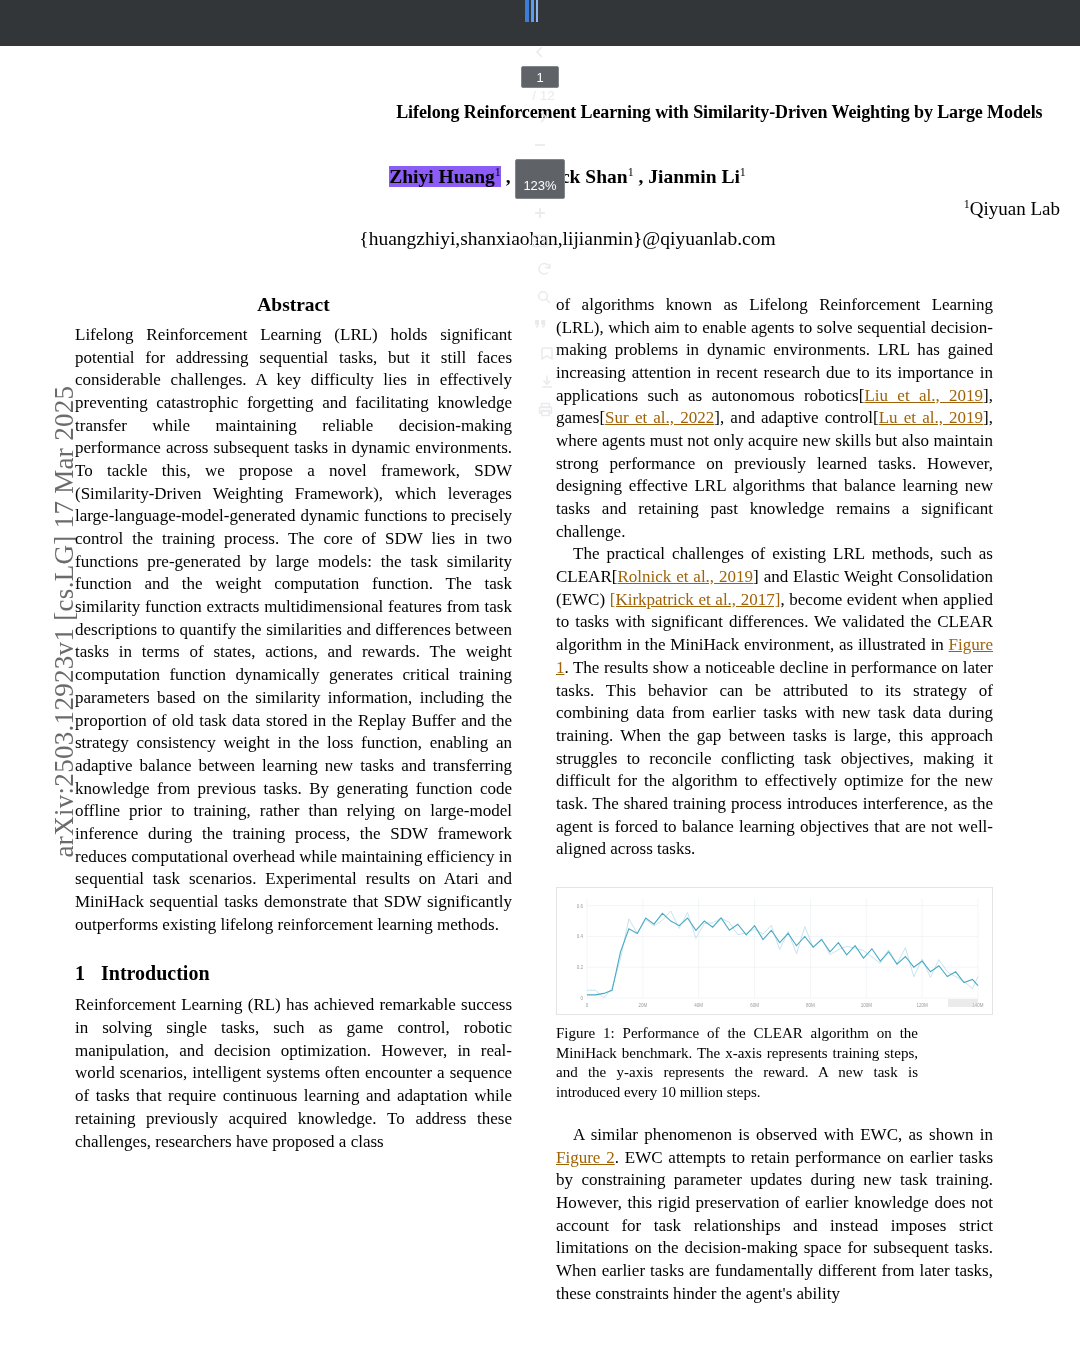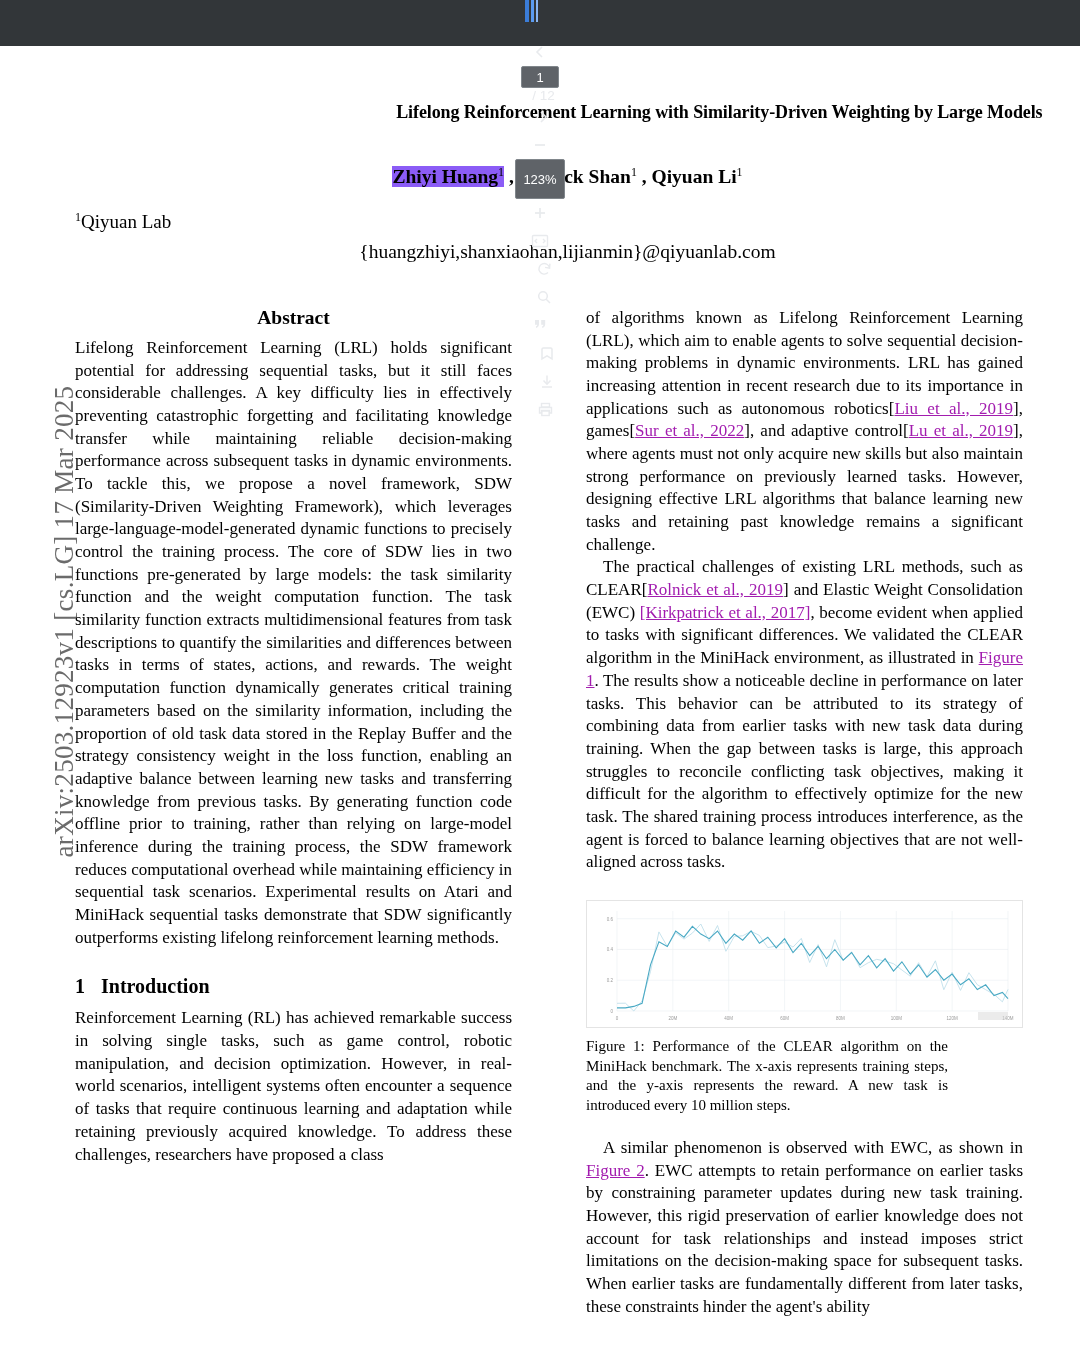--- a/index.html
+++ b/index.html
@@ -76,21 +76,21 @@
     height: 24px;
     background: #5f6368;
     margin: 0 14px;
   }
   .zoom-box {
     background: #5f6368;
     color: #fff;
     border-radius: 2px;
     height: 40px;
     line-height: 22px;
-    padding: 9px 7px;
+    padding: 15px 7px;
     font-size: 13px;
     font-family: "Liberation Sans", sans-serif;
     border: 1px solid #80868b;
     box-sizing: border-box;
     min-width: 46px;
     text-align: center;
   }
   .grow { flex: 1 1 auto; }
 
   
@@ -143,35 +143,35 @@
     text-align: center;
     font-size: 19.5px;
     margin-top: 40px;
     font-weight: bold;
   }
   .authors .hl {
     background: #8b5cf6;
   }
   .authors sup { font-size: 12px; font-weight: normal; vertical-align: super; }
   .affil {
-    text-align: left;
+    text-align: right;
     font-size: 19px;
-    margin-top: 22px;
+    margin-top: 9px;
   }
   .affil sup { font-size: 12px; vertical-align: super; }
   .email {
     text-align: center;
     font-size: 19.5px;
     margin-top: 8px;
   }
 
   .columns {
     display: flex;
     margin-top: 44px;
-    gap: 74px;
+    gap: 44px;
   }
   .col { width: 437px; }
 
   h2.abstract-h {
     text-align: center;
     font-size: 19.5px;
     font-weight: bold;
     margin: 0 0 8px 0;
   }
   p {
@@ -184,21 +184,21 @@
   }
   p.indent { text-indent: 17px; }
   h2.section {
     font-size: 20px;
     font-weight: bold;
     margin: 26px 0 9px 0;
     display: flex;
     gap: 16px;
   }
   a.ref {
-    color: #a21caf;
+    color: #a16207;
     text-decoration: underline;
   }
   .figure {
     margin-top: 26px;
     width: 362px;
   }
   .figcaption {
     font-size: 15px;
     line-height: 1.3;
     text-align: justify;
@@ -314,21 +314,21 @@
 <div class="page-wrap">
  <div class="page">
 
   <div class="arxiv-stamp">arXiv:2503.12923v1  [cs.LG]  17 Mar 2025</div>
 
   <div class="content">
 
     <h1 class="title">Lifelong Reinforcement Learning with Similarity-Driven Weighting by Large Models</h1>
 
     <div class="authors">
-      <span class="hl"><span>Zhiyi Huang</span><sup>1</sup></span><span> ,  </span><span><span>Rolnick Shan</span><sup>1</sup></span><span> ,  </span><span><span>Qiyuan Li</span><sup>1</sup></span>
+      <span class="hl"><span>Zhiyi Huang</span><sup>1</sup></span><span> ,  </span><span><span>Rolnick Shan</span><sup>1</sup></span><span> ,  </span><span><span>Jianmin Li</span><sup>1</sup></span>
     </div>
 
     <div class="affil"><sup>1</sup><span>Qiyuan Lab</span></div>
     <div class="email">{huangzhiyi,shanxiaohan,lijianmin}@qiyuanlab.com</div>
 
     <div class="columns">
 
       <div class="col">
         <h2 class="abstract-h">Abstract</h2>
         <p>Lifelong Reinforcement Learning (LRL) holds significant potential for addressing sequential tasks, but it still faces considerable challenges. A key difficulty lies in effectively preventing catastrophic forgetting and facilitating knowledge transfer while maintaining reliable decision-making performance across subsequent tasks in dynamic environments. To tackle this, we propose a novel framework, SDW (Similarity-Driven Weighting Framework), which leverages large-language-model-generated dynamic functions to precisely control the training process. The core of SDW lies in two functions pre-generated by large models: the task similarity function and the weight computation function. The task similarity function extracts multidimensional features from task descriptions to quantify the similarities and differences between tasks in terms of states, actions, and rewards. The weight computation function dynamically generates critical training parameters based on the similarity information, including the proportion of old task data stored in the Replay Buffer and the strategy consistency weight in the loss function, enabling an adaptive balance between learning new tasks and transferring knowledge from previous tasks. By generating function code offline prior to training, rather than relying on large-model inference during the training process, the SDW framework reduces computational overhead while maintaining efficiency in sequential task scenarios. Experimental results on Atari and MiniHack sequential tasks demonstrate that SDW significantly outperforms existing lifelong reinforcement learning methods.</p>

